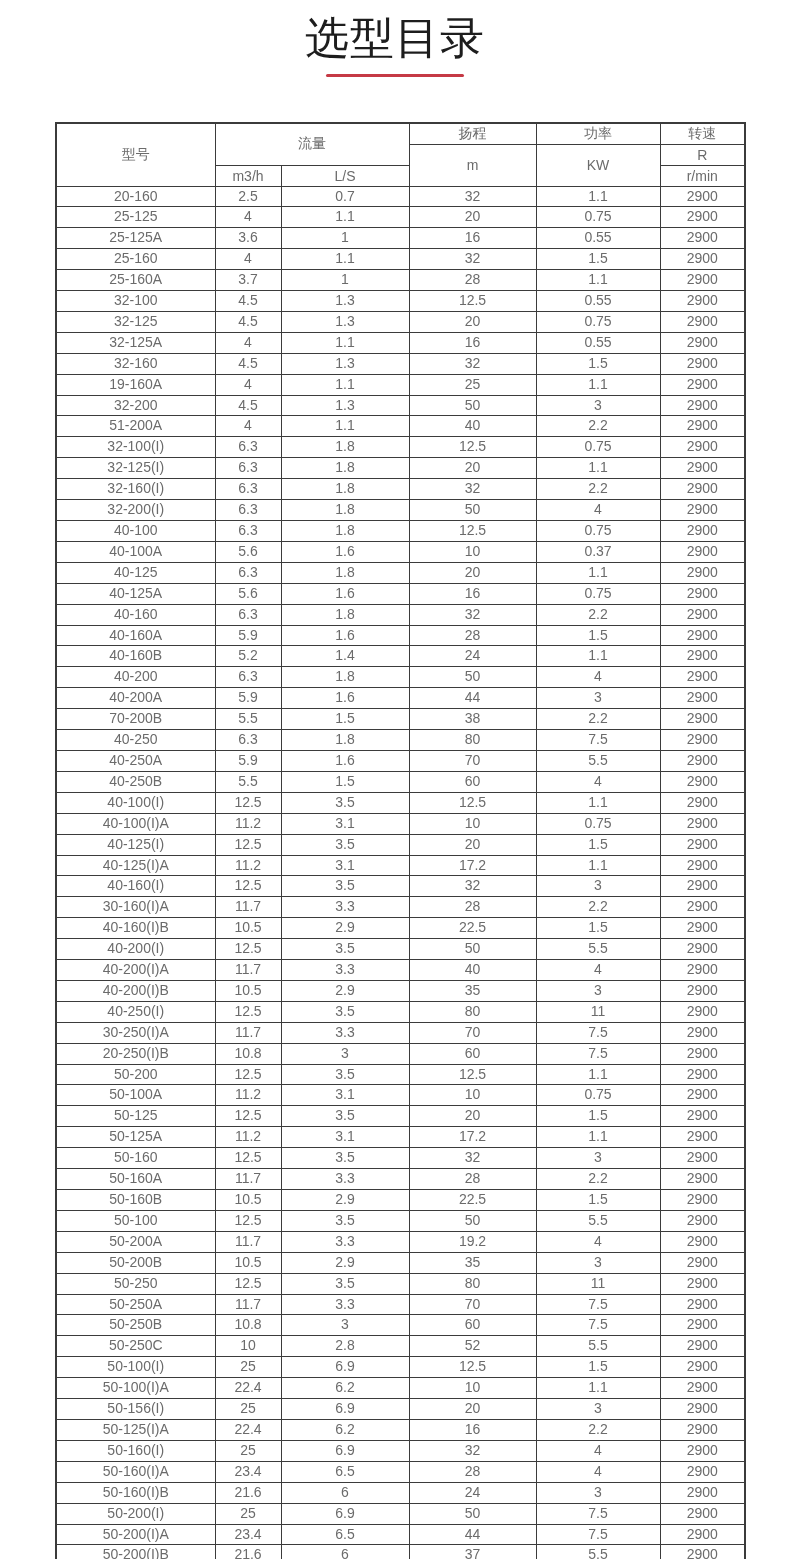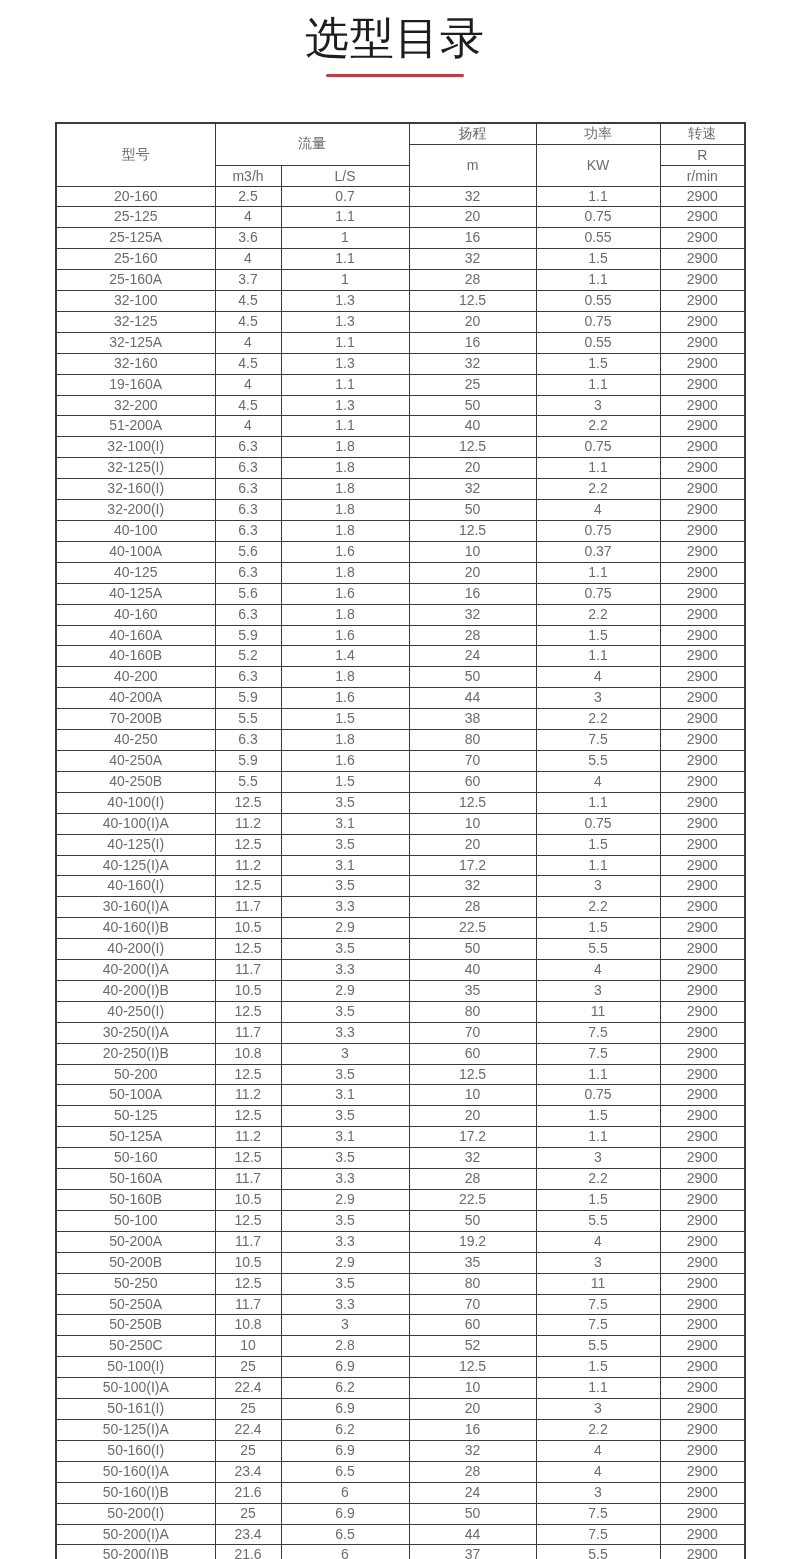--- a/index.html
+++ b/index.html
@@ -553,21 +553,21 @@
         </tr>
         <tr>
           <td>50-100(I)A</td>
           <td>22.4</td>
           <td>6.2</td>
           <td>10</td>
           <td>1.1</td>
           <td>2900</td>
         </tr>
         <tr>
-          <td>50-161(I)</td>
+          <td>50-156(I)</td>
           <td>25</td>
           <td>6.9</td>
           <td>20</td>
           <td>3</td>
           <td>2900</td>
         </tr>
         <tr>
           <td>50-125(I)A</td>
           <td>22.4</td>
           <td>6.2</td>

